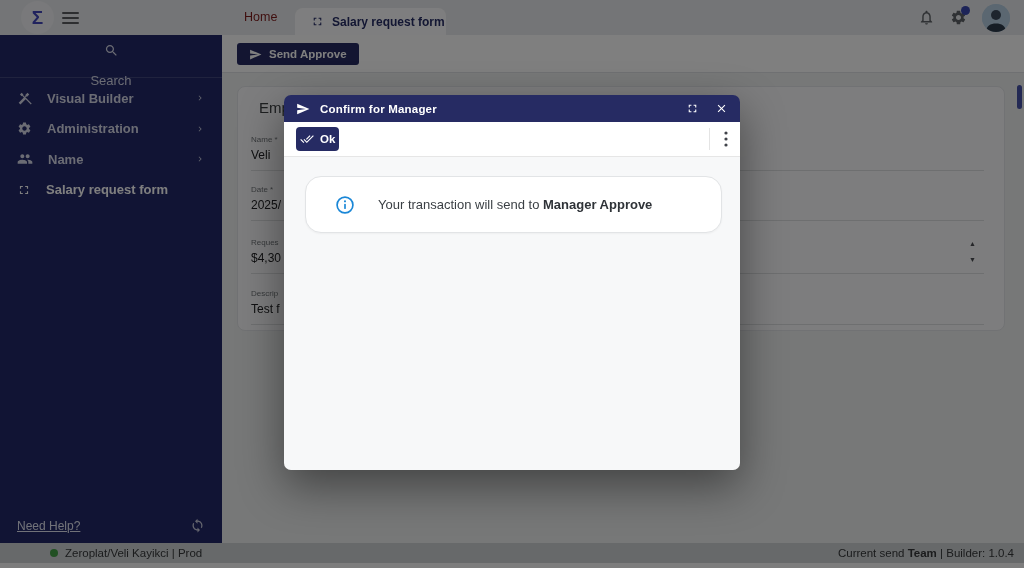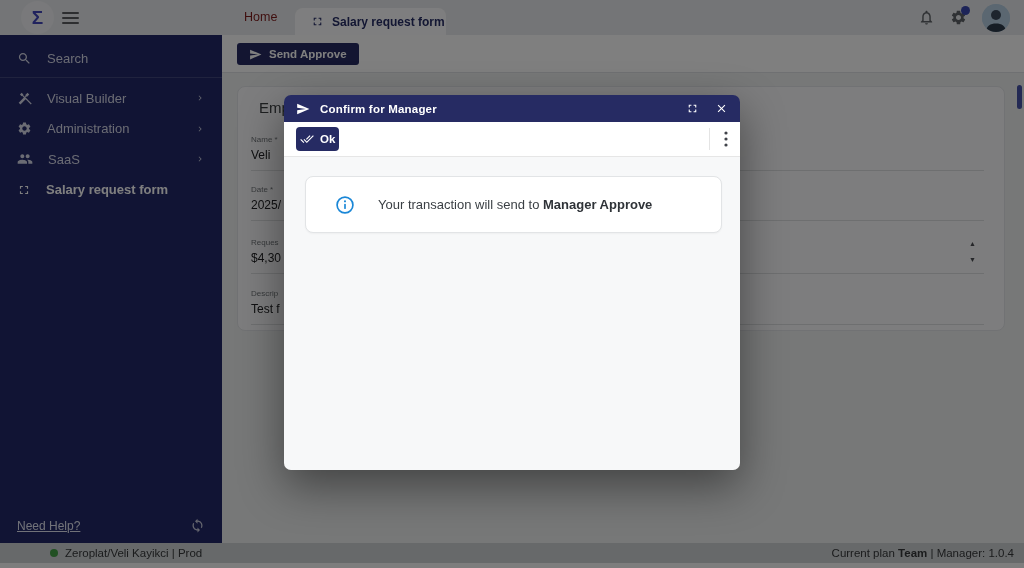--- a/index.html
+++ b/index.html
@@ -34,25 +34,25 @@
   .send-approve{position:absolute;left:15px;top:8px;}
   .btn-close{position:absolute;right:42px;top:8px;height:22px;display:flex;gap:6px;
       background:#fcfcfd;border:1px solid #e1e3e6;border-radius:4px;padding:0 12px;font-size:12px;
       color:#3c4043;cursor:pointer;font-family:"Liberation Sans",sans-serif;}
   .kebab{color:#40434a;cursor:pointer;display:flex;align-items:center;}
   .tb-kebab{position:absolute;right:16px;top:12px;}
 
   
   .sidebar{position:absolute;left:0;top:35px;width:222px;height:508px;background:#222868;box-sizing:border-box;}
   .s-search{display:flex;align-items:center;gap:15px;height:30px;padding:0 17px;margin-top:8px;
-      color:#d6d8e8;font-size:13px;cursor:pointer;}
+      color:#d6d8e8;font-size:13px;cursor:pointer;flex-direction:column;}
   .s-div{height:1px;background:rgba(255,255,255,0.14);margin-top:4px;}
   .s-items{margin-top:5px;}
   .s-item{display:flex;align-items:center;gap:15px;height:30.5px;padding:0 17px;color:#d6d8e8;
-      font-size:13px;cursor:pointer;}
+      font-size:13px;cursor:pointer;font-weight:bold;}
   .s-item .lbl{flex:1;}
   .s-item.active{color:#ffffff;font-weight:bold;}
   .chev{color:#c3c5d9;}
   .need-help{position:absolute;left:17px;right:17px;bottom:10px;display:flex;align-items:flex-end;
       justify-content:space-between;color:#e3e5f2;font-size:12px;}
   .need-help .lnk{text-decoration:underline;cursor:pointer;}
 
   
   .form-card{position:absolute;left:237px;top:86px;width:768px;height:245px;background:#fbfbfc;
       border:1px solid #e3e5e8;border-radius:8px;box-sizing:border-box;}
@@ -84,21 +84,21 @@
   .m-hicon{color:#fff;cursor:pointer;display:flex;align-items:center;margin-left:6px;}
   .m-toolbar{height:34px;background:#fff;border-bottom:1px solid #e6e6e6;display:flex;align-items:center;
       padding:0 12px;}
   .btn-ok{display:flex;align-items:center;gap:6px;background:#262b63;color:#fff;border:none;border-radius:4px;
       height:24px;padding:0 4px;font-size:11.5px;font-weight:bold;cursor:pointer;
       font-family:"Liberation Sans",sans-serif;}
   .m-tb-spacer{flex:1;}
   .m-tb-div{width:1px;height:22px;background:#e4e4e4;margin-right:14px;}
   .m-body{height:313px;background:#f7f8f9;border-radius:0 0 7px 7px;position:relative;}
   .info-card{position:absolute;left:21px;top:19px;width:417px;height:57px;background:#fff;
-      border:1px solid #e2e4e6;border-radius:8px;box-sizing:border-box;display:flex;align-items:center;
+      border:1px solid #e2e4e6;border-radius:16px;box-sizing:border-box;display:flex;align-items:center;
       padding-left:29px;gap:23px;box-shadow:0 1px 2px rgba(0,0,0,0.04);}
   .info-text{font-size:13px;color:#3a3f44;}
   .info-text b{color:#2f3338;}
 </style>
 </head>
 <body>
 
 <div class="app">
 
   <header class="topbar">
@@ -208,21 +208,21 @@
         </span>
       </div>
 
 
       <div class="s-item">
         <span>
           <svg class="ic" width="16" height="16" viewBox="0 0 24 24">
               <path d="M16 11c1.66 0 2.99-1.34 2.99-3S17.66 5 16 5c-1.66 0-3 1.34-3 3s1.34 3 3 3zm-8 0c1.66 0 2.99-1.34 2.99-3S9.66 5 8 5C6.34 5 5 6.34 5 8s1.34 3 3 3zm0 2c-2.33 0-7 1.17-7 3.5V19h14v-2.5c0-2.33-4.67-3.5-7-3.5zm8 0c-.29 0-.62.02-.97.05 1.16.84 1.97 1.97 1.97 3.45V19h6v-2.5c0-2.33-4.67-3.5-7-3.5z"></path>
             </svg>
         </span>
-        <span class="lbl">SaaS</span>
+        <span class="lbl">Name</span>
         <span class="chev">
           <svg class="ic" width="10" height="10" viewBox="0 0 24 24">
               <path d="M8.6 16.6 13.2 12 8.6 7.4 10 6l6 6-6 6z"></path>
             </svg>
         </span>
       </div>
 
       <div class="s-item active">
         <span>
           <svg class="ic" width="14" height="14" viewBox="0 0 24 24">
@@ -274,21 +274,21 @@
   </section>
 
   <div class="scroll-thumb"></div>
 
   <footer class="statusbar">
     <div class="sb-left">
       <span class="dot-green"></span>
       <span>Zeroplat/Veli Kayikci | Prod</span>
     </div>
     <div>
-      <span>Current plan </span><b>Team</b><span> | Manager: 1.0.4</span>
+      <span>Current send </span><b>Team</b><span> | Builder: 1.0.4</span>
     </div>
   </footer>
   <div class="bottom-strip"></div>
 
   <div class="dim"></div>
 
   <div class="modal">
     <div class="m-header">
       <span>
         <svg class="ic" width="14" height="14" viewBox="0 0 24 24">

